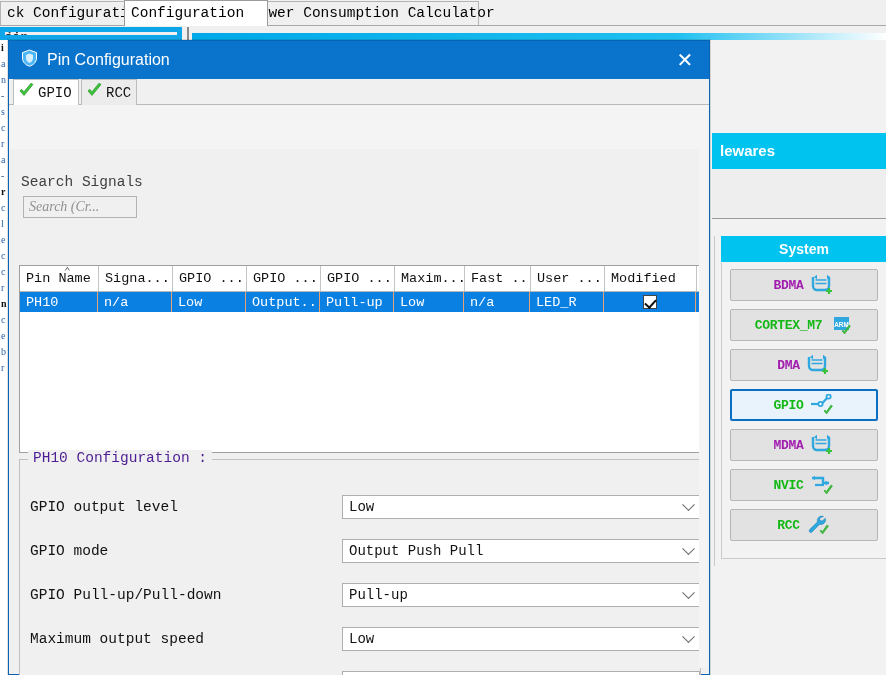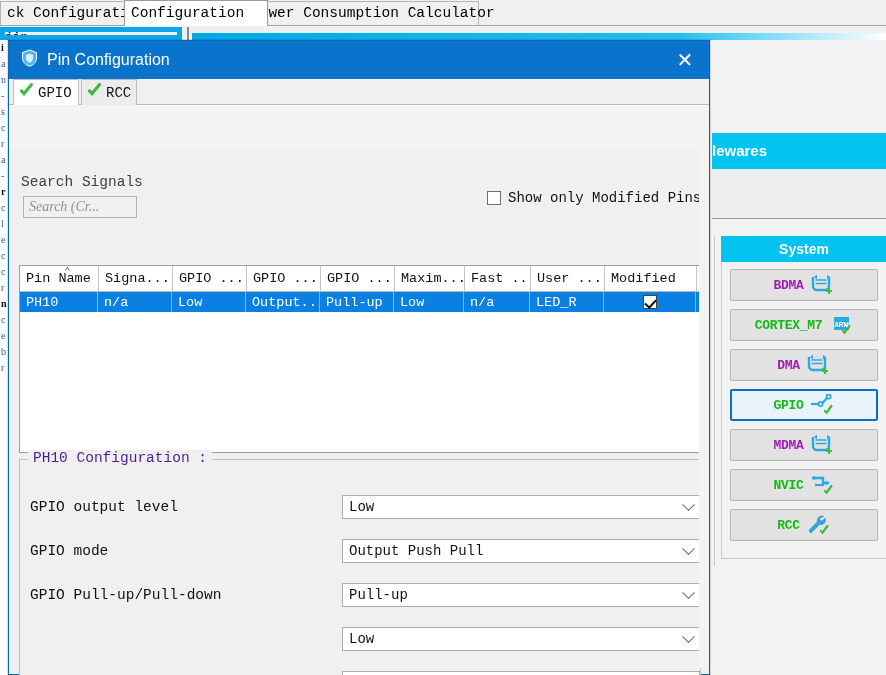--- a/index.html
+++ b/index.html
@@ -58,21 +58,21 @@
 
   
   .bg-right {
     position: absolute; left: 706px; top: 40px; width: 180px; height: 635px;
     background: #f2f2f2;
   }
   .mw-header {
     position: absolute; left: 712px; top: 133px; width: 174px; height: 36px;
     background: #00c3f0; color: #ffffff;
     font-family: "Liberation Sans", sans-serif; font-weight: bold; font-size: 15px;
-    line-height: 36px; padding-left: 0; overflow: hidden; white-space: nowrap;
+    line-height: 36px; padding-left: 8px; overflow: hidden; white-space: nowrap;
   }
   .mw-body {
     position: absolute; left: 712px; top: 169px; width: 174px; height: 50px;
     background: #eeeeee; border-bottom: 1px solid #9a9a9a;
   }
   .sys-wrap {
     position: absolute; left: 714px; top: 236px; width: 144px; height: 330px;
     background: #f2f2f2; border-left: 1px solid #c8c8c8;
   }
   .sys-header {
@@ -380,24 +380,20 @@
         </div>
       </div>
 
       <div class="panel-white"></div>
 
       <div class="search-lbl">Search Signals</div>
       <div class="search-box">
         <span>Search (Cr...</span>
       </div>
 
-      <div class="modpins">
-        <span class="cbx"></span>
-        <span class="txt">Show only Modified Pins</span>
-      </div>
 
       <div class="tbl-wrap">
         <div class="tbl-head" id="thead">
             <div class="th" style="width: 79px;">
               <span>Pin Name</span>
               <span class="caret">⌃</span>
             </div>
             <div class="th" style="width: 74px;">
               <span>Signa...</span>
             </div>
@@ -449,20 +445,21 @@
             </div>
             <div class="frow" style="top: 78px;">
               <div class="flabel">GPIO mode</div>
               <div class="fctl"><span>Output Push Pull</span><span class="chev"></span></div>
             </div>
             <div class="frow" style="top: 122px;">
               <div class="flabel">GPIO Pull-up/Pull-down</div>
               <div class="fctl"><span>Pull-up</span><span class="chev"></span></div>
             </div>
             <div class="frow" style="top: 166px;">
+              <div class="flabel">Maximum output speed</div>
               <div class="fctl"><span>Low</span><span class="chev"></span></div>
             </div>
             <div class="frow" style="top: 210px;">
               <div class="fctl"></div>
             </div>
           </div>
       </div>
 
       <div class="scroll-v"></div>
     </div>

